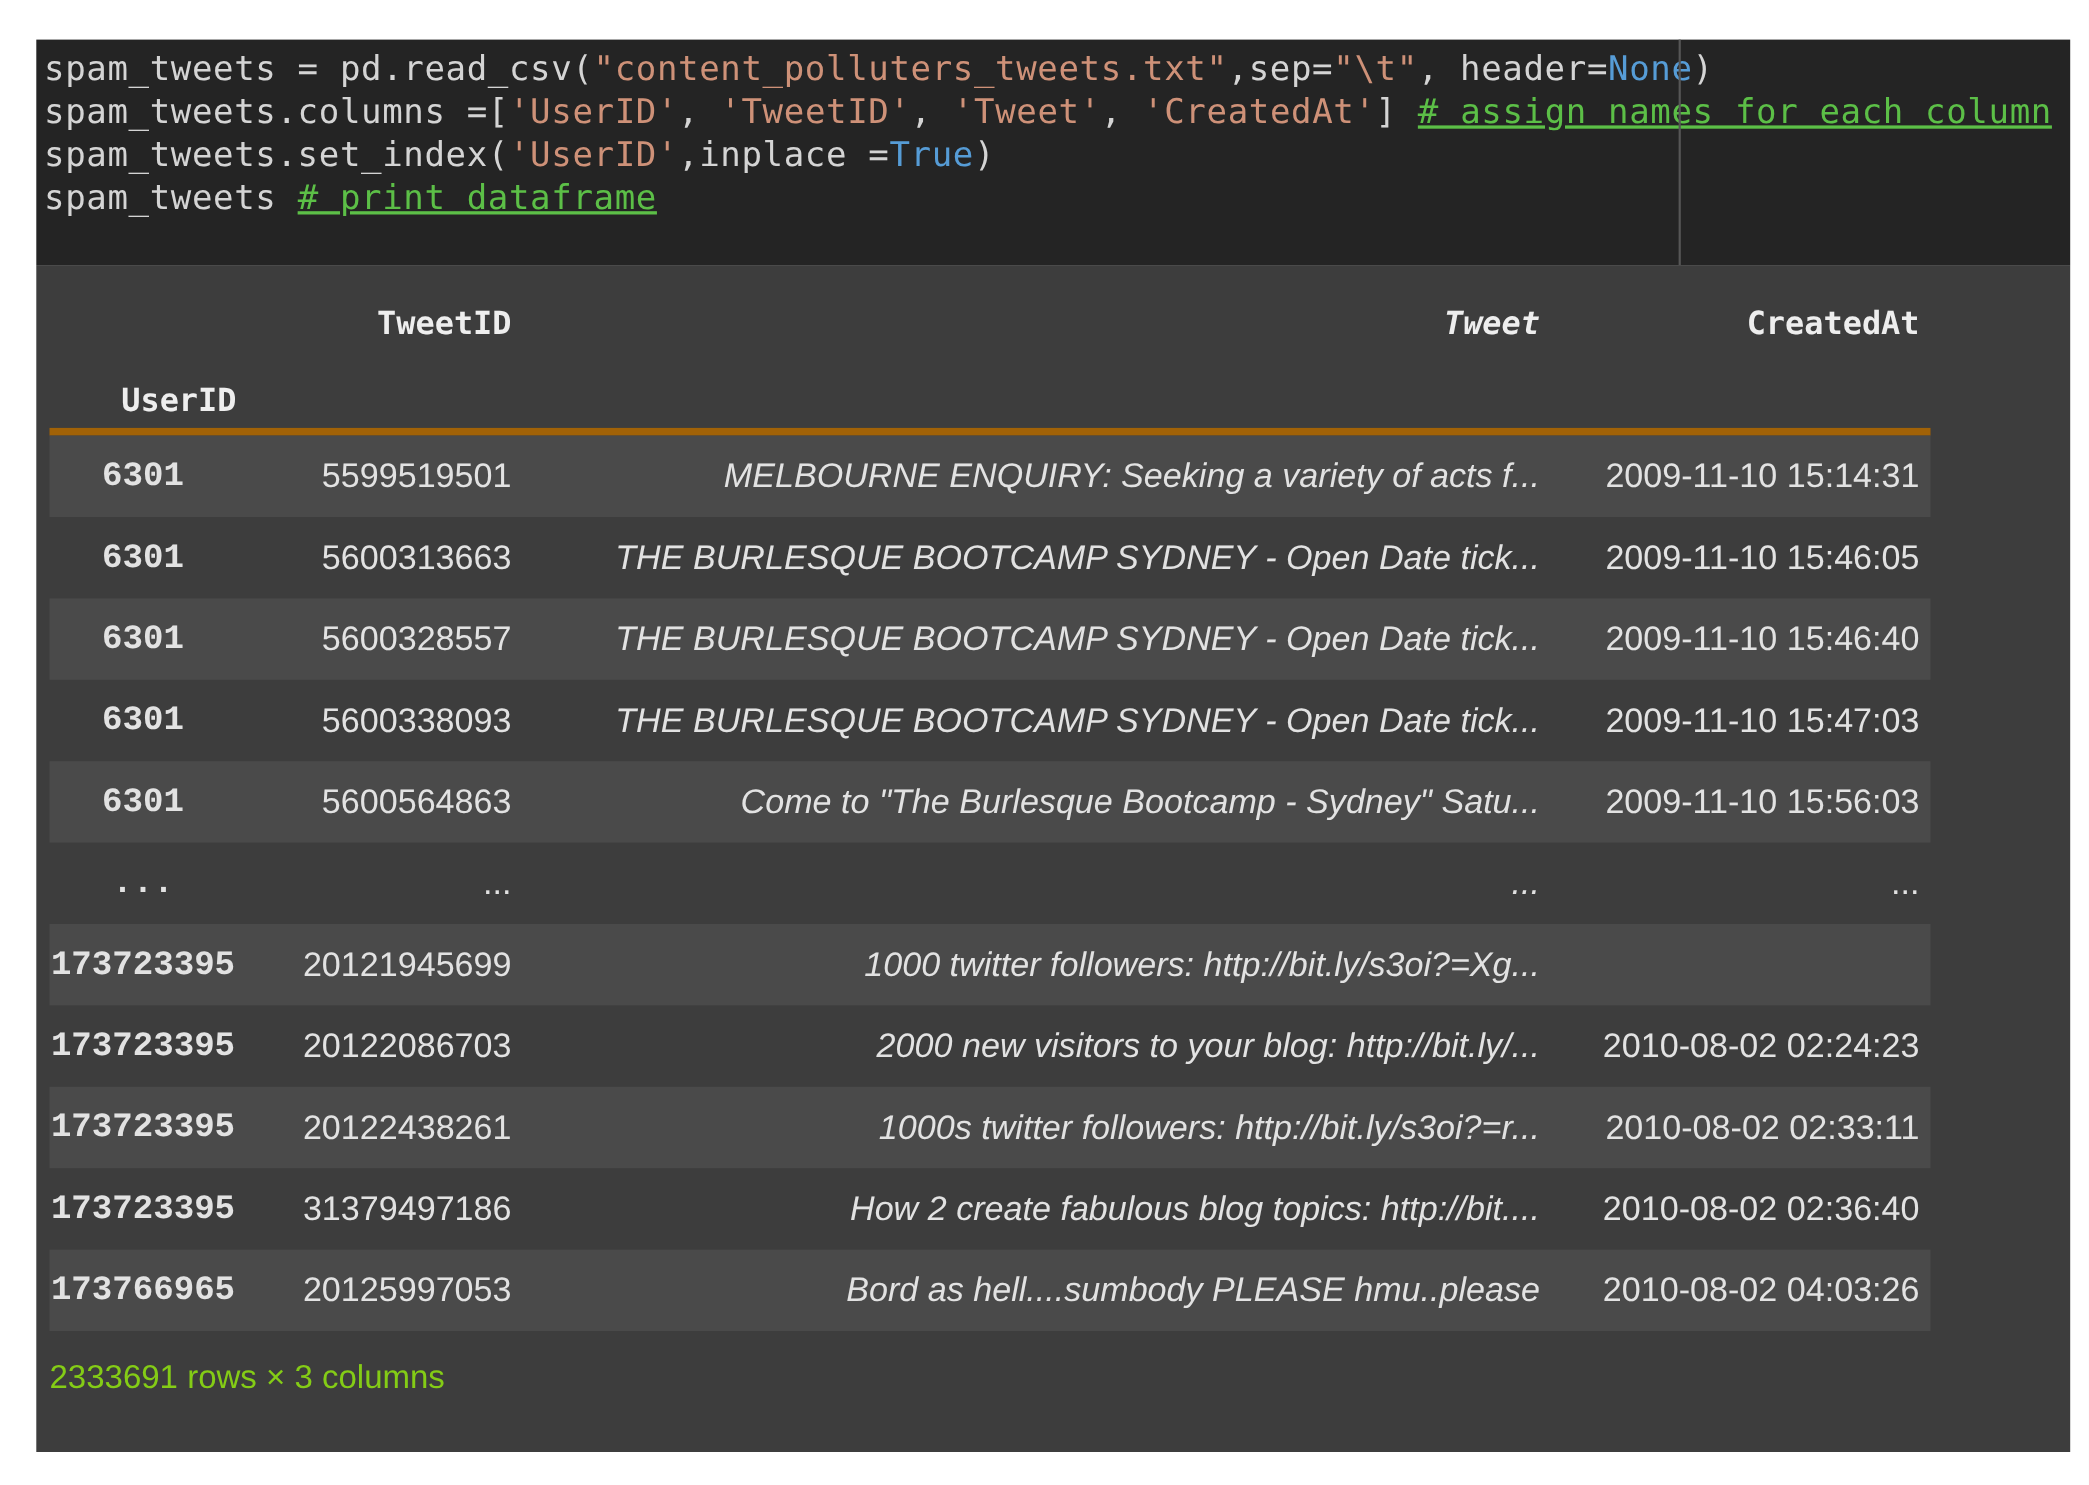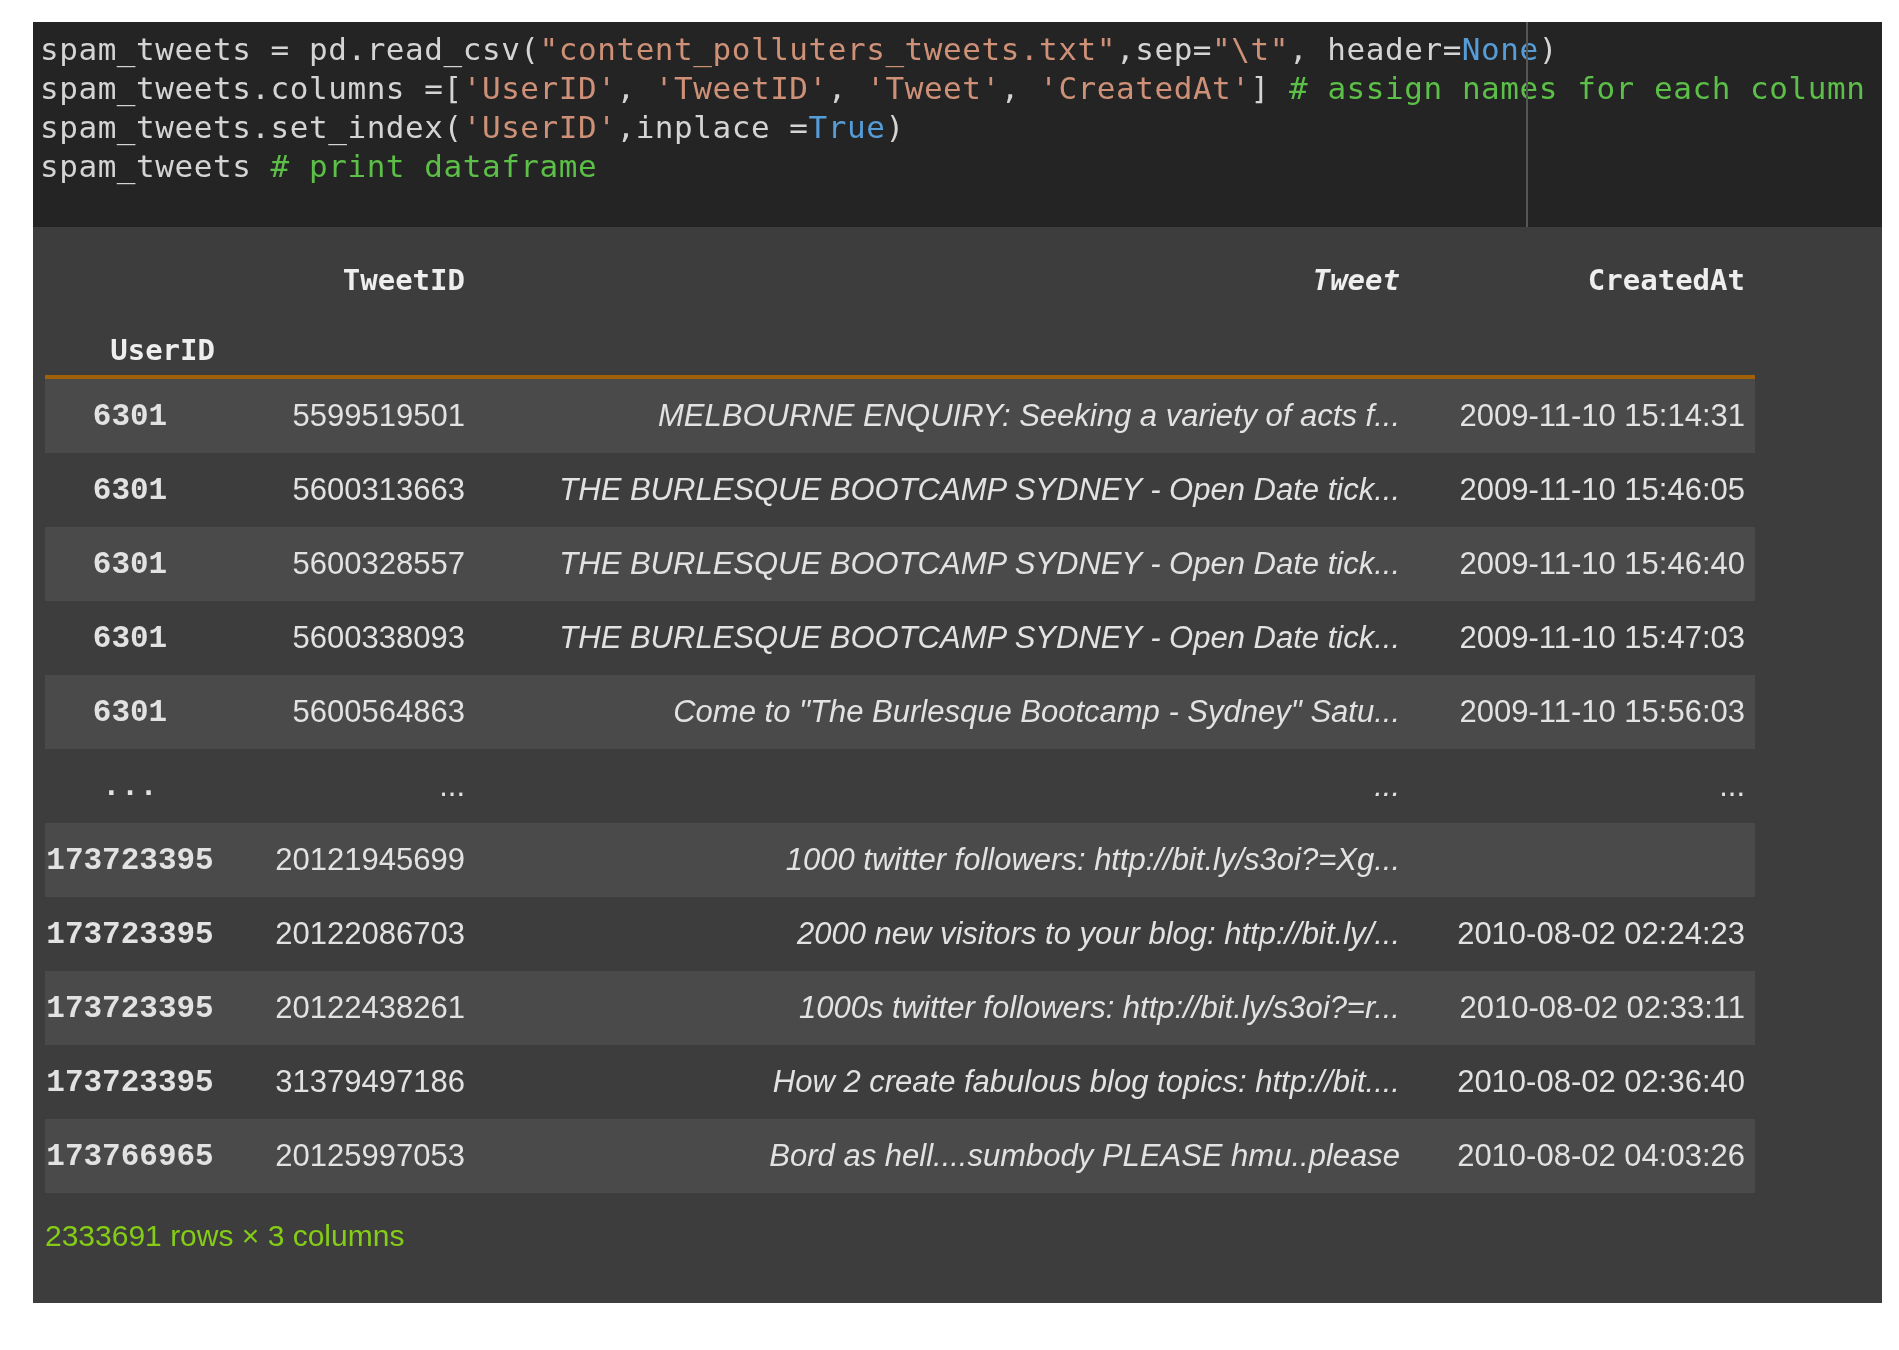--- a/index.html
+++ b/index.html
@@ -1,39 +1,39 @@
 <!DOCTYPE html>
 <html><head>
 <meta charset="utf-8">
 <style>
   html,body{margin:0;padding:0;background:#ffffff;}
   body{width:1899px;height:1350px;position:relative;overflow:hidden;
        font-family:"Liberation Sans",sans-serif;}
-  .wrap{position:absolute;left:33px;top:22px;width:1849px;}
+  .wrap{position:absolute;left:33px;top:36px;width:1849px;}
 
   
   .code-cell{position:relative;height:205px;background:#242424;}
   .ruler{position:absolute;left:1493px;top:0;bottom:0;width:2px;background:#565656;}
   .code{margin:0;padding:8px 0 0 7px;
         font-family:"DejaVu Sans Mono",monospace;
         font-size:31px;line-height:39px;letter-spacing:0.55px;
         color:#d4d4d4;}
   .code-line{white-space:pre;height:39px;}
   .tok-str{color:#ce9178;}
   .tok-kw{color:#569cd6;}
-  .tok-com{color:#5cbf47;}
+  .tok-com{color:#5cbf47;text-decoration:underline;}
 
   
   .output{background:#3d3d3d;color:#e2e2e2;padding-bottom:50px;}
   .df{margin-left:12px;width:1710px;}
   .df-row{display:grid;grid-template-columns:170px 250px 935px 355px;align-items:center;}
   .hrow1{height:70px;align-items:end;}
   .hrow2{height:78px;align-items:end;}
   .hrow2 .cell{padding-bottom:8px;}
-  .head{border-bottom:4px solid #a16207;}
+  .head{border-bottom:7px solid #a16207;}
   .cell{font-size:31px;}
   .col-idx{text-align:center;font-weight:bold;font-family:Liberation Mono, monospace;}
   .col-id{text-align:right;}
   .col-tweet{text-align:right;overflow:hidden;white-space:nowrap;font-style:italic;}
   .col-date{text-align:right;padding-right:10px;white-space:nowrap;}
   .th{font-family:"DejaVu Sans Mono",monospace;font-weight:bold;color:#eeeeee;font-size:29px;}
   .th.col-idx{text-align:right;}
   .body .df-row{height:74px;}
   .body .df-row:nth-child(odd){background:#4a4a4a;}
   .df-summary{margin:26px 0 0 12px;font-size:30px;color:#84cc16;}

